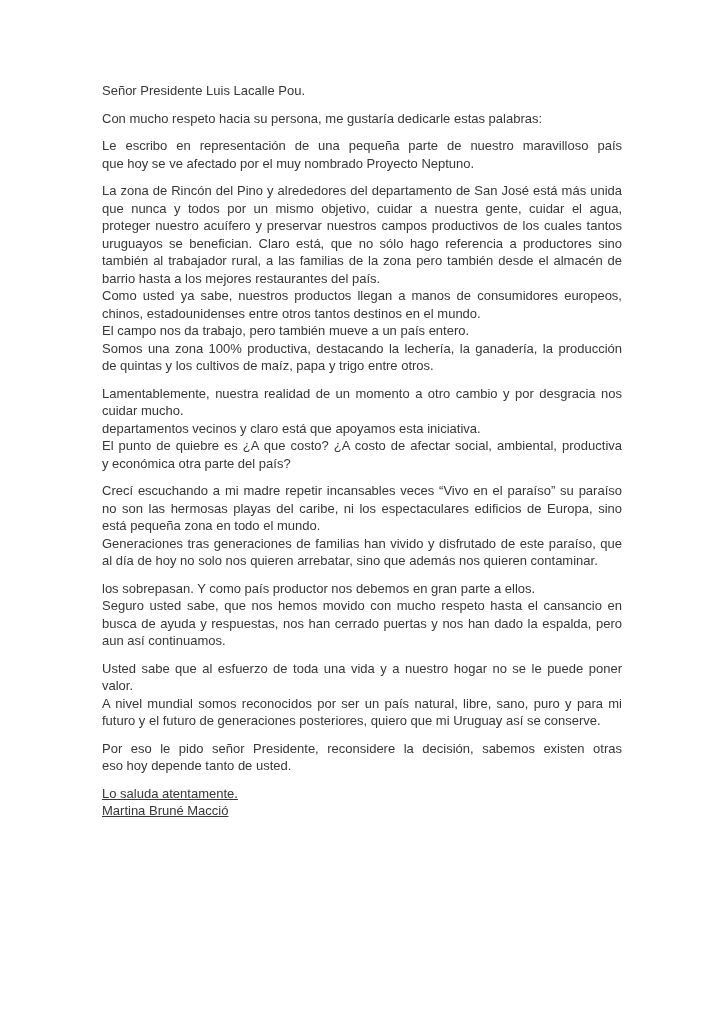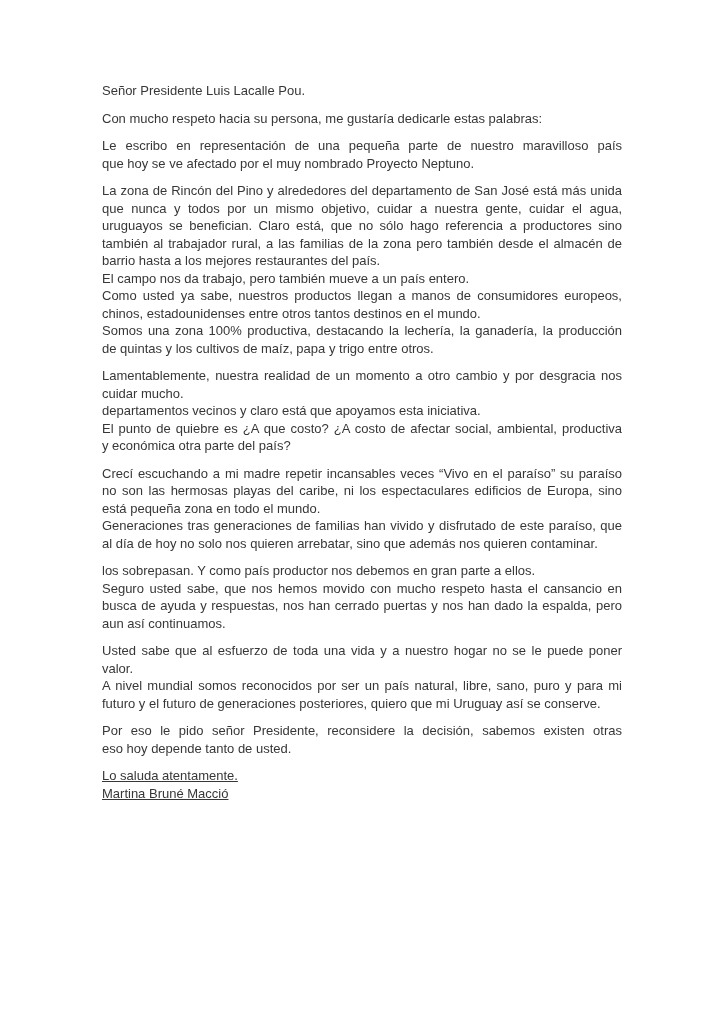--- a/index.html
+++ b/index.html
@@ -60,30 +60,31 @@
       <div class="block">
         <div class="segment">
           <div class="line">Le escribo en representación de una pequeña parte de nuestro maravilloso país</div>
           <div class="line last">que hoy se ve afectado por el muy nombrado Proyecto Neptuno.</div>
         </div>
       </div>
       <div class="block">
         <div class="segment">
           <div class="line">La zona de Rincón del Pino y alrededores del departamento de San José está más unida</div>
           <div class="line">que nunca y todos por un mismo objetivo, cuidar a nuestra gente, cuidar el agua,</div>
+          <div class="line">proteger nuestro acuífero y preservar nuestros campos productivos de los cuales tantos</div>
           <div class="line">uruguayos se benefician. Claro está, que no sólo hago referencia a productores sino</div>
           <div class="line">también al trabajador rural, a las familias de la zona pero también desde el almacén de</div>
           <div class="line last">barrio hasta a los mejores restaurantes del país.</div>
         </div>
         <div class="segment">
-          <div class="line last">El campo nos da trabajo, pero también mueve a un país entero.</div>
+          <div class="line">Como usted ya sabe, nuestros productos llegan a manos de consumidores europeos,</div>
+          <div class="line last">chinos, estadounidenses entre otros tantos destinos en el mundo.</div>
         </div>
         <div class="segment">
-          <div class="line">Como usted ya sabe, nuestros productos llegan a manos de consumidores europeos,</div>
-          <div class="line last">chinos, estadounidenses entre otros tantos destinos en el mundo.</div>
+          <div class="line last">El campo nos da trabajo, pero también mueve a un país entero.</div>
         </div>
         <div class="segment">
           <div class="line">Somos una zona 100% productiva, destacando la lechería, la ganadería, la producción</div>
           <div class="line last">de quintas y los cultivos de maíz, papa y trigo entre otros.</div>
         </div>
       </div>
       <div class="block">
         <div class="segment">
           <div class="line">Lamentablemente, nuestra realidad de un momento a otro cambio y por desgracia nos</div>
           <div class="line last">cuidar mucho.</div>

